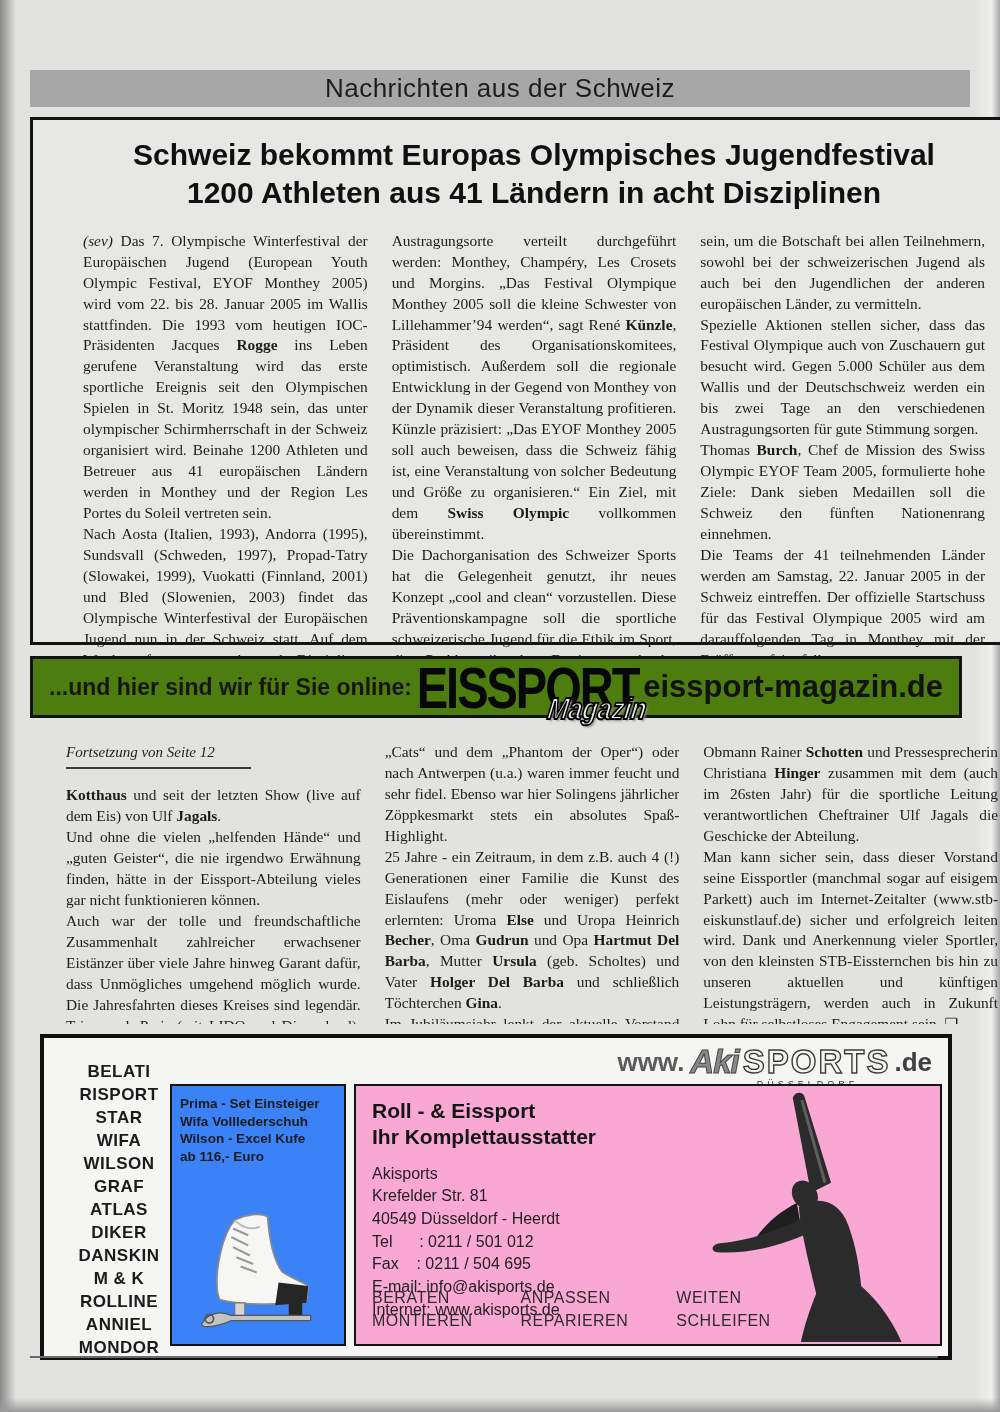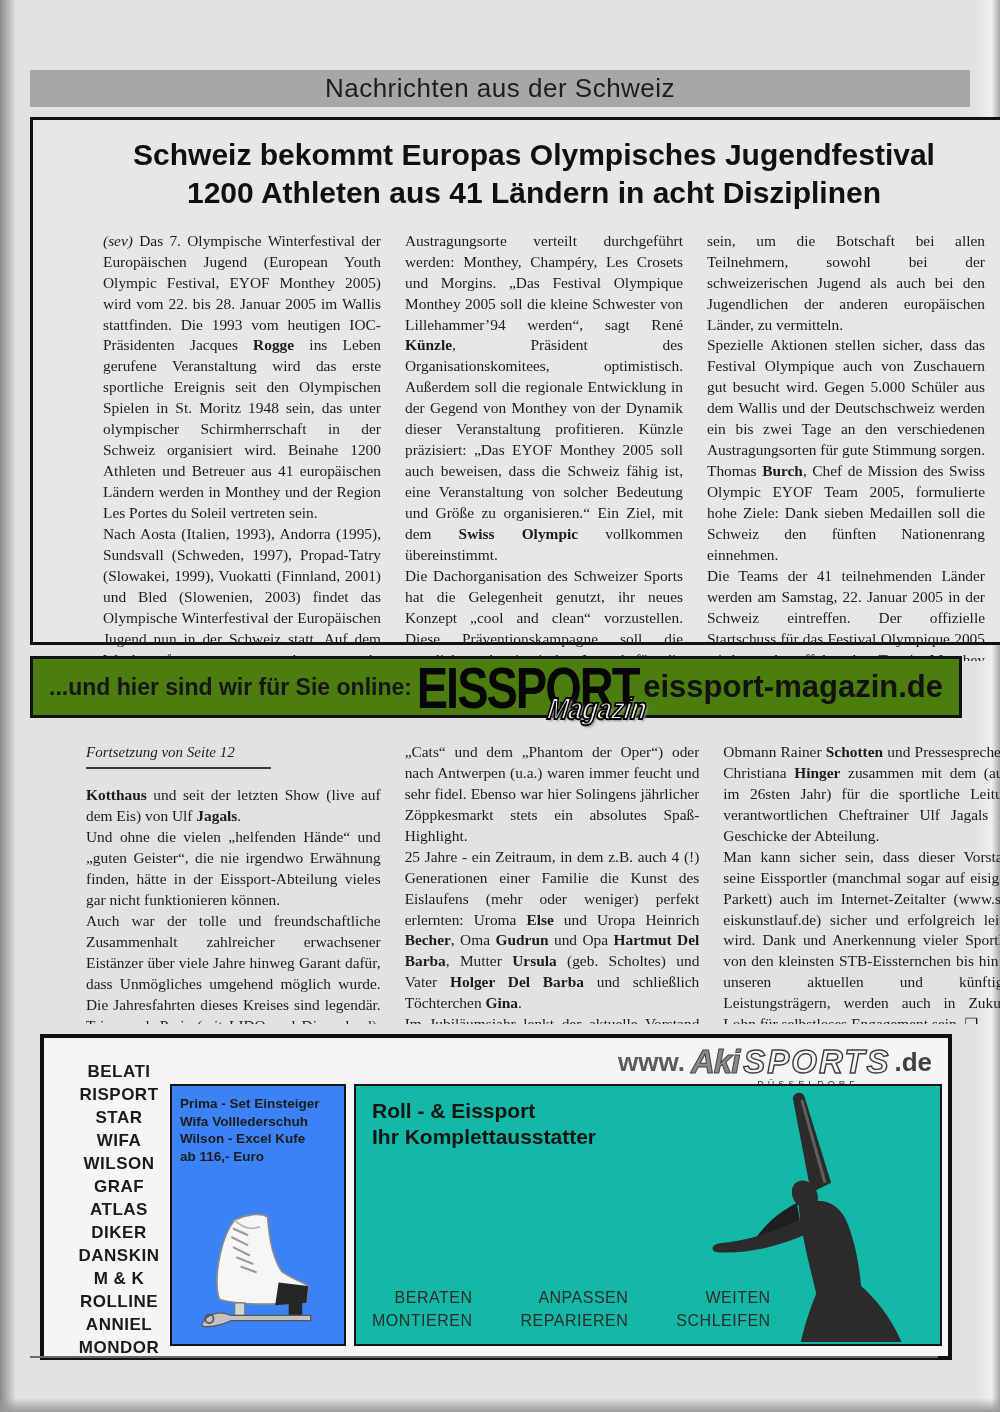--- a/index.html
+++ b/index.html
@@ -14,21 +14,21 @@
                background:linear-gradient(0deg,#9a9a9a,rgba(200,200,200,0));}
   
   .header-bar{position:absolute;left:30px;top:70px;width:940px;height:37px;background:#a7a7a7;
               display:flex;align-items:center;justify-content:center;}
   .header-bar span{font-size:26px;color:#1d1d1d;letter-spacing:0.5px;}
   
   .article-box{position:absolute;left:30px;top:117px;width:932px;height:522px;
                border:3px solid #121212;background:#e7e7e5;padding-left:35px;}
   .article-title{margin:16px 10px 10px;text-align:center;font-weight:bold;font-size:30px;
                  line-height:1.28;color:#101010;}
-  .cols{display:flex;gap:24px;padding:8px 15px 0;margin-left:20px;}
+  .cols{display:flex;gap:24px;padding:8px 15px 0;}
   .col{flex:1;text-align:justify;font-family:"Liberation Serif","DejaVu Serif",serif;
        font-size:15.4px;line-height:1.36;color:#1c1c1c;overflow:hidden;}
   .col-par{margin:0;}
   .article-cols{height:430px;overflow:hidden;}
   
   .banner{position:absolute;left:30px;top:656px;width:932px;height:62px;border:3px solid #121212;
           background:#4d7c0f;display:flex;align-items:center;justify-content:space-between;
           padding:0 16px;box-sizing:border-box;}
   .banner-intro{font-weight:bold;font-size:23px;color:#161616;}
   .logo-eissport{position:relative;font-weight:900;font-size:47px;letter-spacing:-2px;
@@ -49,31 +49,31 @@
   .brand-item{font-weight:bold;font-size:17px;color:#1b1b1b;line-height:23px;letter-spacing:0.5px;}
   .offer-box{position:absolute;left:126px;top:46px;width:176px;height:262px;border:2px solid #141414;
              background:#3b82f6;box-sizing:border-box;}
   .offer-text{padding:9px 8px 0;font-weight:bold;font-size:13.5px;line-height:1.3;color:#1c1c1c;}
   .offer-skate{position:absolute;left:12px;bottom:6px;}
   .aki-logo{position:absolute;right:16px;top:2px;display:flex;align-items:center;height:44px;}
   .aki-www{font-weight:bold;font-size:26px;color:#5b5b5b;margin-right:6px;}
   .aki-name{font-style:italic;font-weight:900;font-size:33px;color:#8a8a8a;
             -webkit-text-stroke:1px #444;letter-spacing:-1px;}
   .aki-sports-wrap{position:relative;margin:0 4px;}
-  .aki-sports{font-style:italic;font-weight:900;font-size:33px;color:#f4f4f2;
+  .aki-sports{font-weight:900;font-size:33px;color:#f4f4f2;
               -webkit-text-stroke:1.4px #3c3c3c;letter-spacing:2px;}
   .aki-city{position:absolute;left:14px;bottom:-8px;font-size:9px;letter-spacing:4px;color:#333;
             white-space:nowrap;}
   .aki-de{font-weight:bold;font-size:26px;color:#404040;}
   .info-box{position:absolute;left:310px;top:46px;width:588px;height:262px;border:2px solid #141414;
-            background:#14b8a6;box-sizing:border-box;}
+            background:#f9a8d4;box-sizing:border-box;}
   .info-head{padding:12px 0 0 16px;font-weight:bold;font-size:21px;line-height:1.25;color:#151515;}
   .info-addr{padding:12px 0 0 16px;font-size:16px;line-height:1.42;color:#222;}
   .addr-line{white-space:pre;}
-  .services{position:absolute;left:16px;bottom:12px;display:flex;gap:48px;text-align:right;}
+  .services{position:absolute;left:16px;bottom:12px;display:flex;gap:48px;}
   .service-item div{font-size:16px;line-height:1.4;color:#2c2c2c;letter-spacing:0.5px;}
   .skater{position:absolute;right:4px;bottom:2px;}
   
   .footer-rule{position:absolute;left:30px;top:1356px;width:908px;height:2px;background:#6b6b6b;}
   .footer{position:absolute;right:46px;top:1367px;display:flex;align-items:center;gap:7px;}
   .footer-mag{font-size:19px;color:#1d1d1d;}
   .footer-issue{font-size:19px;font-weight:bold;color:#101010;}
   .footer-page{font-size:22px;font-weight:bold;color:#101010;margin-left:4px;}
 </style>
 </head>
@@ -185,20 +185,29 @@
         <span class="aki-city">DÜSSELDORF</span>
       </span>
       <span class="aki-de">.de</span>
     </div>
 
     <div class="info-box">
       <div class="info-head">
         <div>Roll - &amp; Eissport</div>
         <div>Ihr Komplettausstatter</div>
       </div>
+      <div class="info-addr">
+        <div class="addr-line">Akisports</div>
+        <div class="addr-line">Krefelder Str. 81</div>
+        <div class="addr-line">40549 Düsseldorf - Heerdt</div>
+        <div class="addr-line">Tel      : 0211 / 501 012</div>
+        <div class="addr-line">Fax    : 0211 / 504 695</div>
+        <div class="addr-line">E-mail: info@akisports.de</div>
+        <div class="addr-line">Internet: www.akisports.de</div>
+      </div>
       <div class="services">
           <div class="service-item">
             <div>BERATEN</div>
             <div>MONTIEREN</div>
           </div>
           <div class="service-item">
             <div>ANPASSEN</div>
             <div>REPARIEREN</div>
           </div>
           <div class="service-item">

